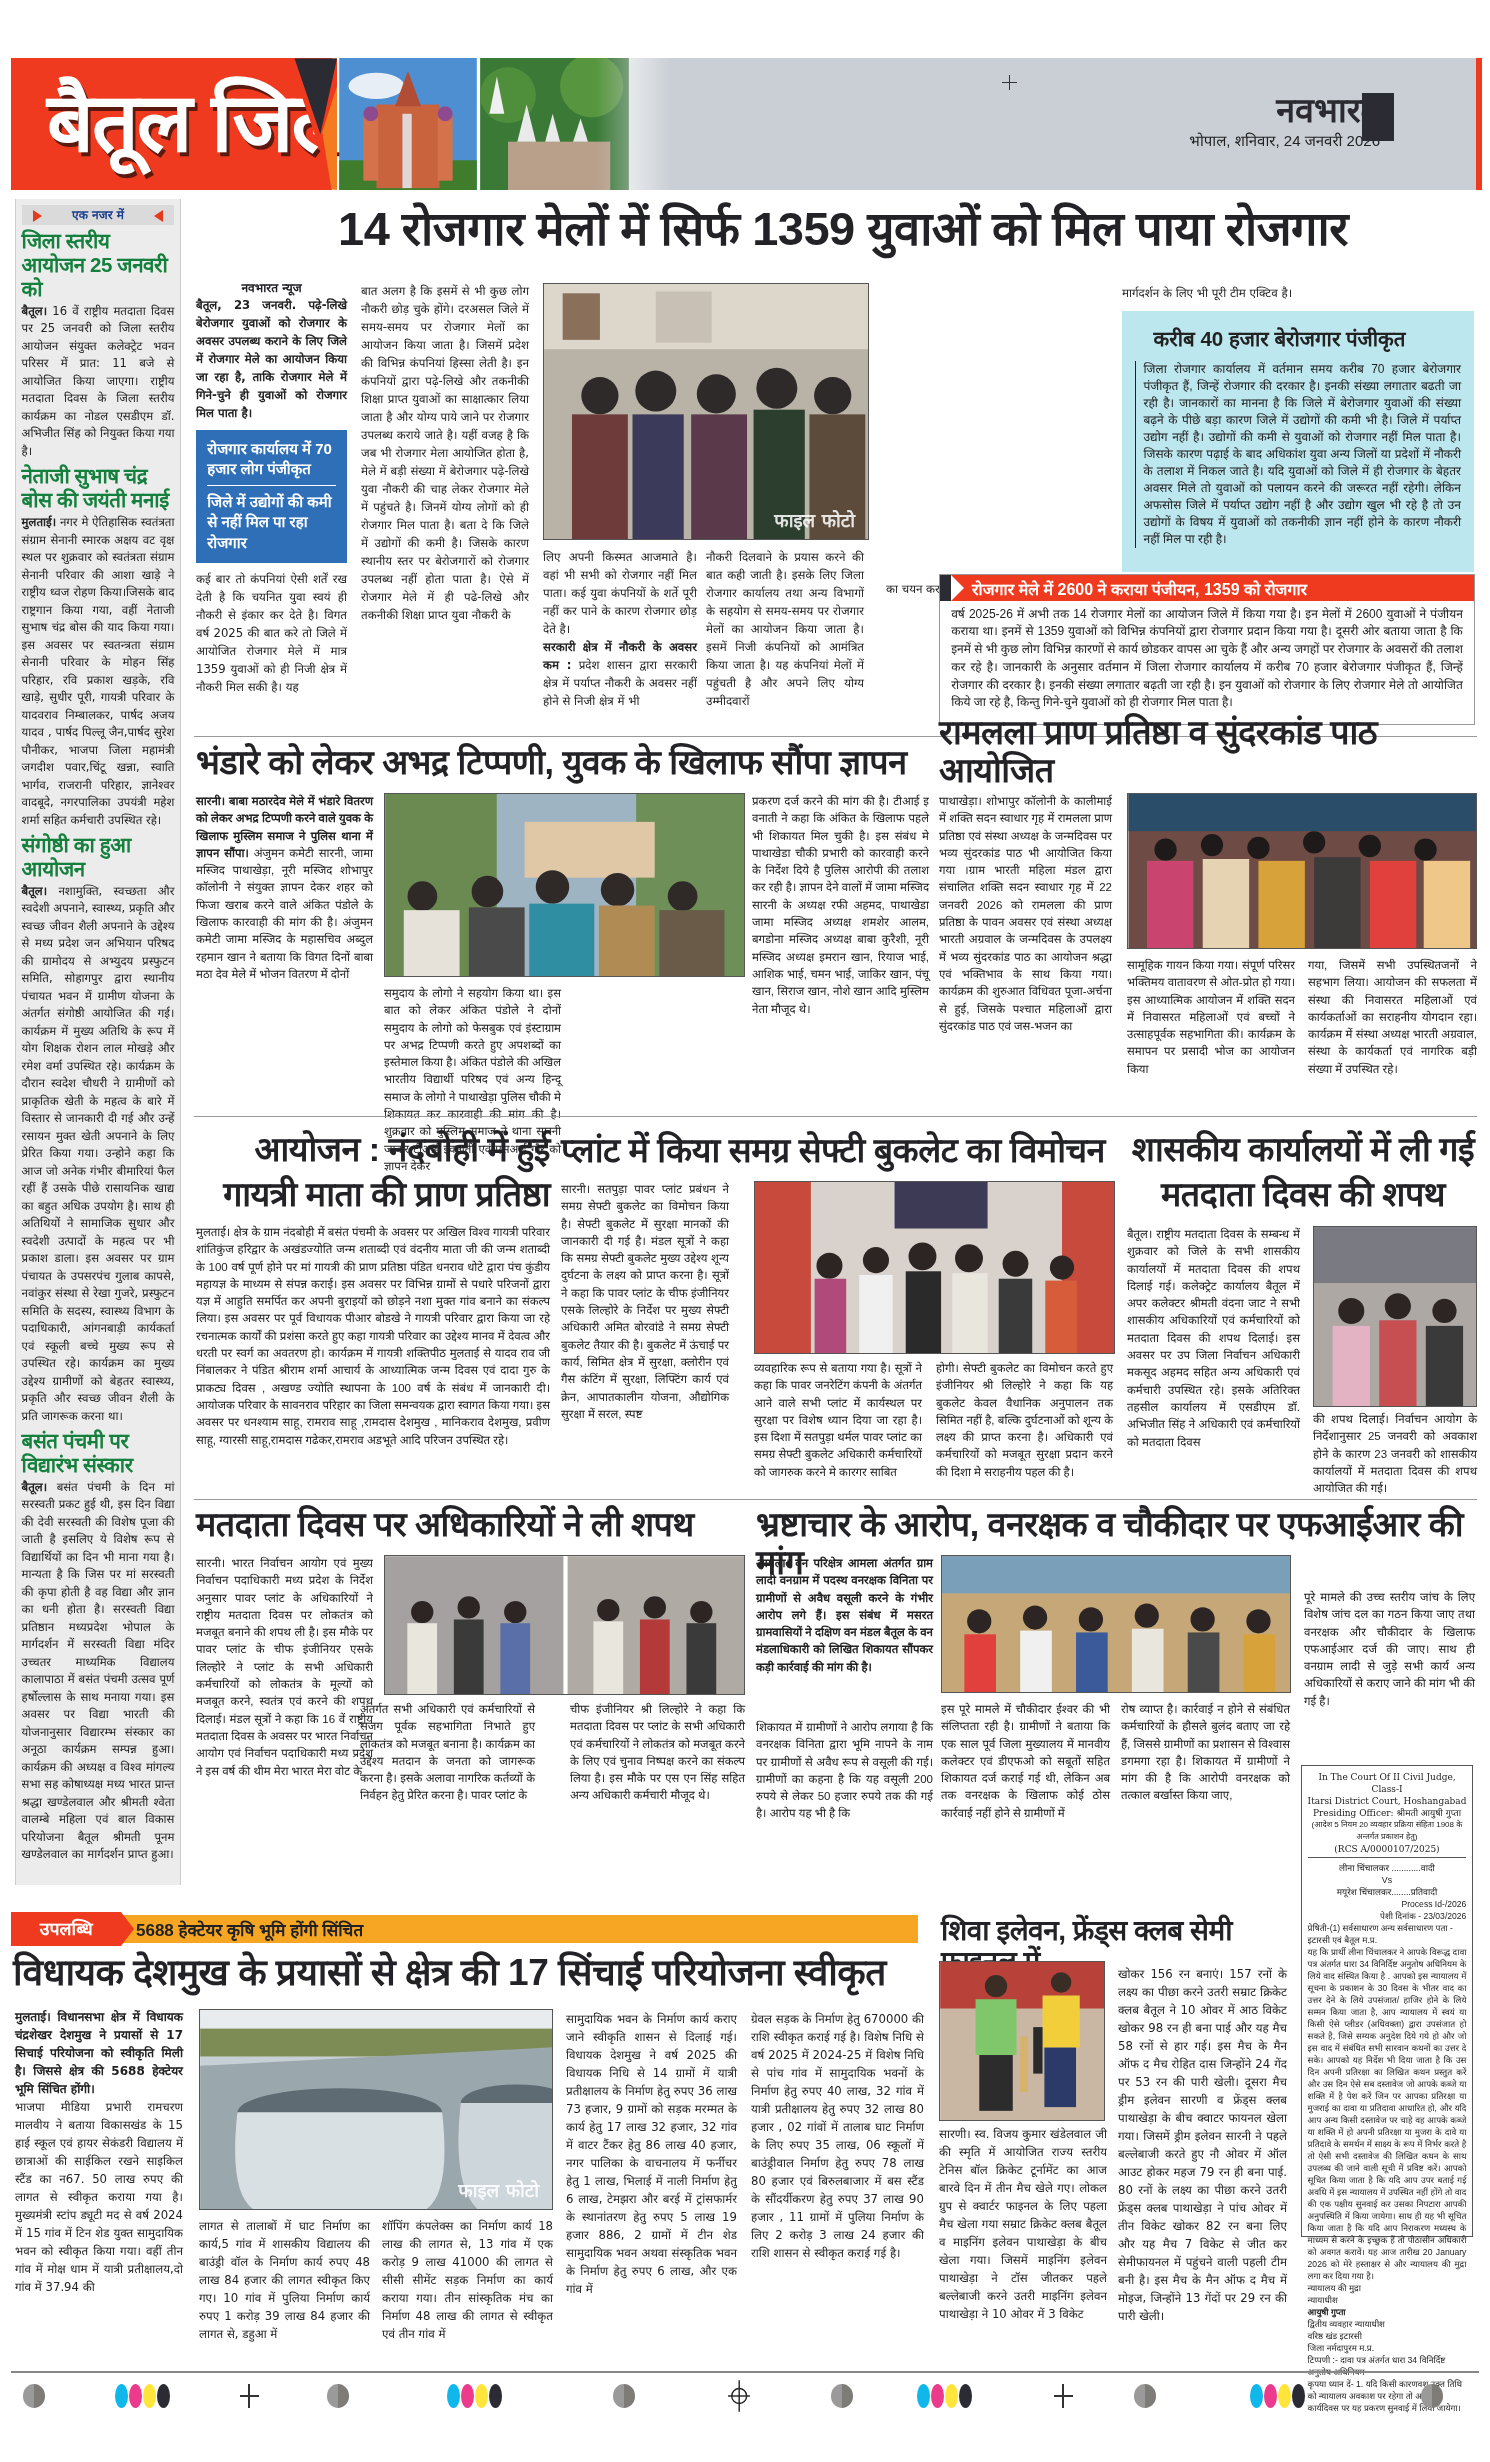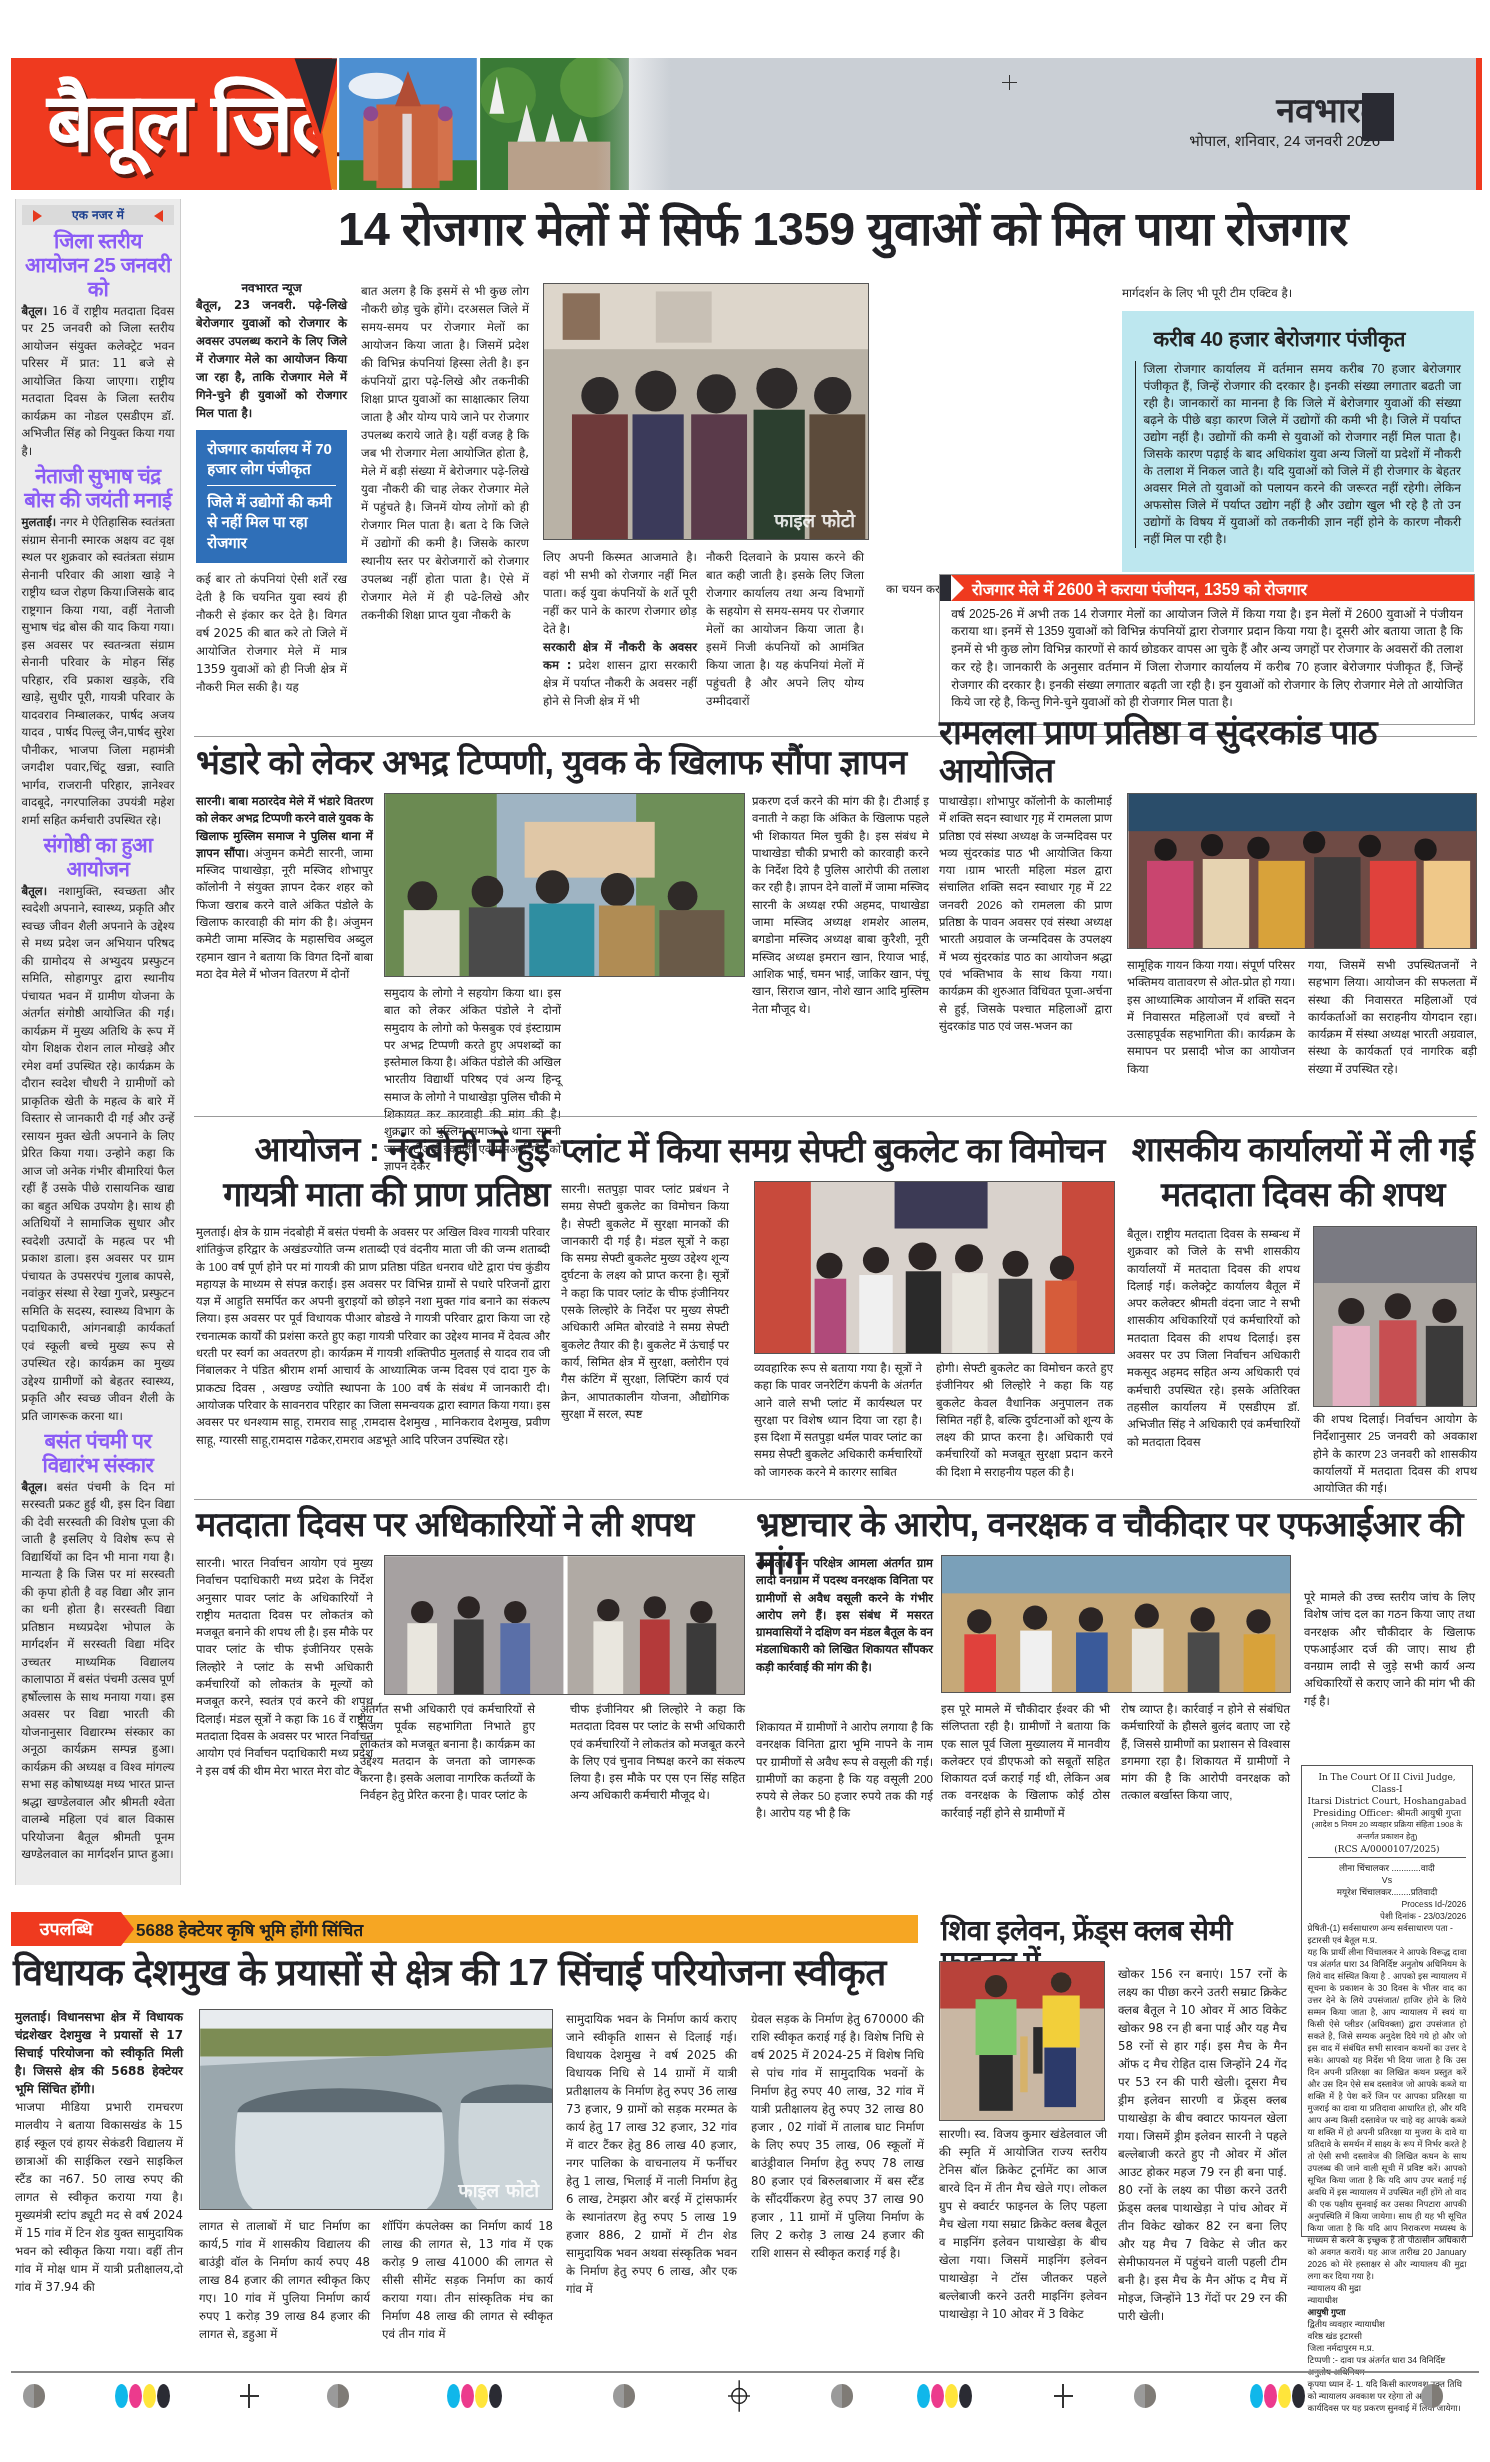--- a/index.html
+++ b/index.html
@@ -24,21 +24,21 @@
   #mast-redbar { left: 1476px; top: 58px; width: 5.6px; height: 132px; background: #ef3a1f; }
   #brand { right: 110px; top: 86px; font-size: 34px; font-weight: bold; color: #2a2a30; font-family: "Liberation Sans", sans-serif; }
   #dateline { right: 110px; top: 130px; font-size: 15px; color: #222; font-family: "Liberation Sans", sans-serif; }
   #brand-block { left: 1362px; top: 93px; width: 32px; height: 48px; background: #2a2b33; }
 
   
   #sidebar { left: 15px; top: 199px; width: 166px; height: 1686px; background: #ececec; border-left: 0.9px solid #ccc; border-right: 0.9px solid #ccc; padding: 5.6px 5.6px; }
   #sidebar .sb-tag { text-align: center; font-size: 12px; font-weight: bold; color: #1c3f8f; background: #dadada; padding: 1.9px 0; position: relative; }
   #sidebar .sb-tag::before { content: ""; position: absolute; left: 11.2px; top: 5.6px; border-left: 9.3px solid #e63a1f; border-top: 6.5px solid transparent; border-bottom: 6.5px solid transparent; }
   #sidebar .sb-tag::after { content: ""; position: absolute; right: 11.2px; top: 5.6px; border-right: 9.3px solid #e63a1f; border-top: 6.5px solid transparent; border-bottom: 6.5px solid transparent; }
-  #sidebar h3 { font-family: "Liberation Sans", sans-serif; font-weight: bold; text-align: center; font-size: 20.5px; line-height: 24px; color: #8b5cf6; margin: 3.7px 0 1.9px; letter-spacing: -0.4px; }
+  #sidebar h3 { font-family: "Liberation Sans", sans-serif; font-weight: bold; font-size: 20.5px; line-height: 24px; color: #15803d; margin: 3.7px 0 1.9px; letter-spacing: -0.4px; }
   #sidebar p { font-size: 11.6px; line-height: 17.5px; text-align: justify; color: #222; }
   #sidebar p b { font-weight: bold; }
 
   .blue-box { background: #2f6fb8; color: #fff; font-family: "Liberation Sans", sans-serif; font-weight: bold; font-size: 15px; line-height: 20.5px; padding: 9.3px 11.2px; }
   .blue-box hr { border: none; border-top: 0.9px solid #fff; margin: 5.6px 0; }
 
   #cyan-box { left: 1122px; top: 311px; width: 352px; height: 261px; background: #bde7ef; padding: 9.3px 13px; }
   #cyan-box h4 { font-family: "Liberation Sans", sans-serif; font-weight: bold; font-size: 20.5px; color: #222; margin: 3.7px 0 9.3px 18.6px; }
   #cyan-box p { font-family: "Liberation Sans", sans-serif; font-size: 12px; line-height: 17px; color: #222; border-left: 1.9px solid #222; padding-left: 7.5px; text-align: justify; }
 

